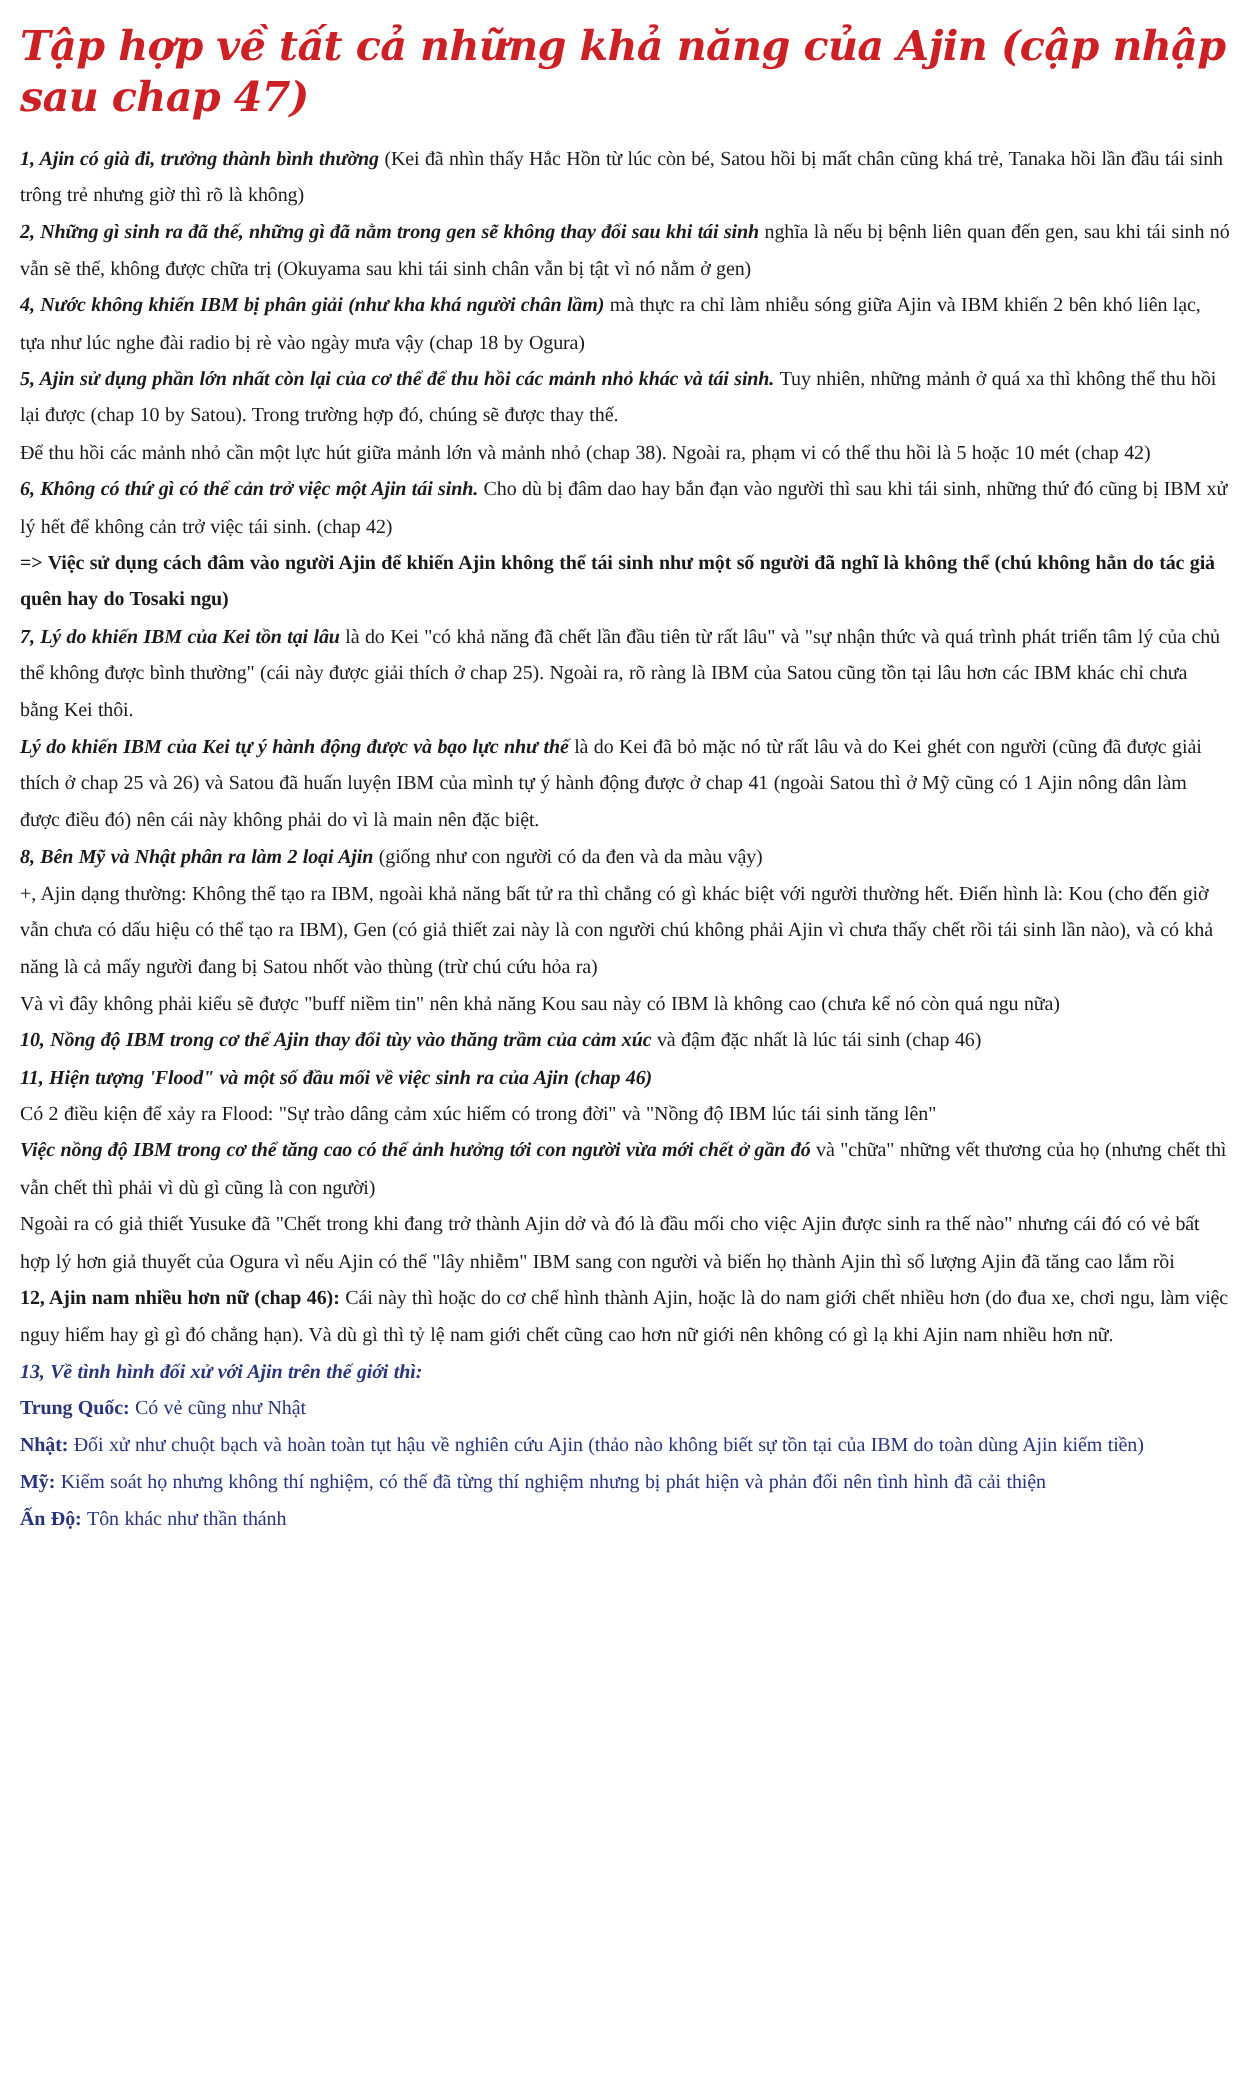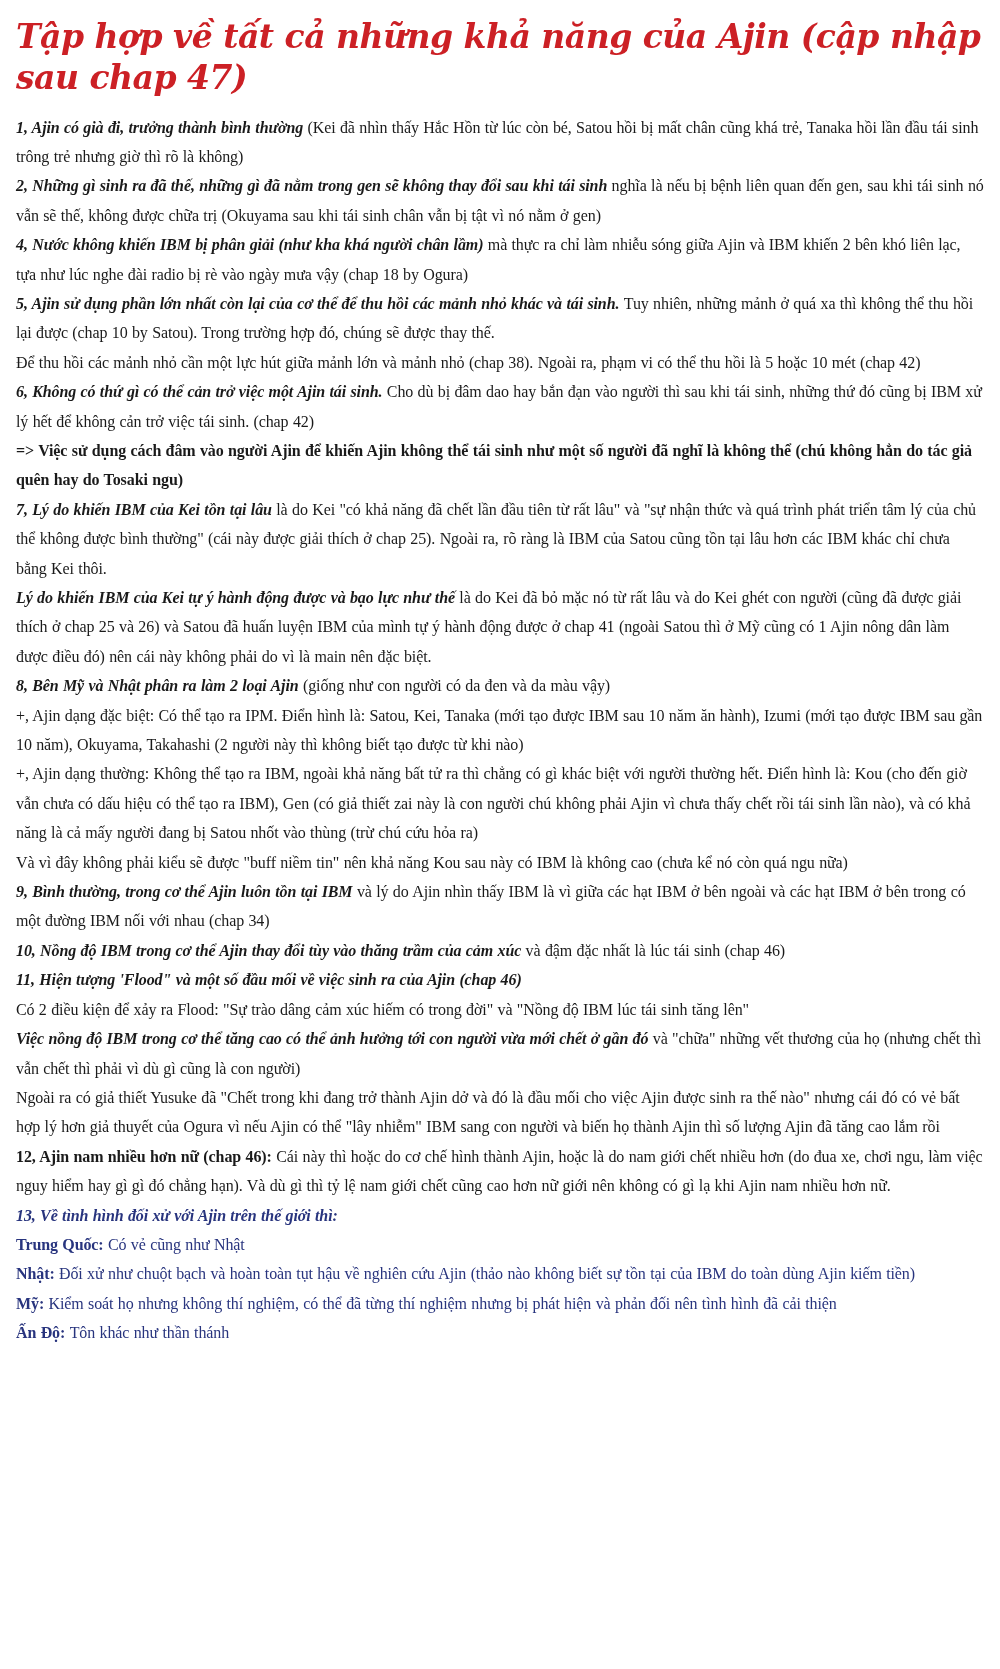--- a/index.html
+++ b/index.html
@@ -62,27 +62,25 @@
   <p class="para"><b class="lead bi">6, Không có thứ gì có thể cản trở việc một Ajin tái sinh. </b><span class="rest">Cho dù bị đâm dao hay bắn đạn vào người thì sau khi tái sinh, những thứ đó cũng bị IBM xử lý hết để không cản trở việc tái sinh. (chap 42)</span></p>
 
   <p class="para"><b class="lead b">=&gt; Việc sử dụng cách đâm vào người Ajin để khiến Ajin không thể tái sinh như một số người đã nghĩ là không thể (chú không hẳn do tác giả quên hay do Tosaki ngu)</b><span class="rest"></span></p>
 
   <p class="para"><b class="lead bi">7,  Lý do khiến IBM của Kei tồn tại lâu </b><span class="rest">là do Kei "có khả năng đã chết lần đầu tiên từ rất lâu" và "sự nhận thức và quá trình phát triển tâm lý của chủ thể không được bình thường" (cái này được giải thích ở chap 25). Ngoài ra, rõ ràng là IBM của Satou cũng tồn tại lâu hơn các IBM khác chỉ chưa bằng Kei thôi.</span></p>
 
   <p class="para"><b class="lead bi">Lý do khiến IBM của Kei tự ý hành động được và bạo lực như thế </b><span class="rest">là do Kei đã bỏ mặc nó từ rất lâu và do Kei ghét con người (cũng đã được giải thích ở chap 25 và 26) và Satou đã huấn luyện IBM của mình tự ý hành động được ở chap 41 (ngoài Satou thì ở Mỹ cũng có 1 Ajin nông dân làm được điều đó) nên cái này không phải do vì là main nên đặc biệt.</span></p>
 
   <p class="para"><b class="lead bi">8, Bên Mỹ và Nhật phân ra làm 2 loại Ajin </b><span class="rest">(giống như con người có da đen và da màu vậy)</span></p>
 
-  <p class="para"><span class="rest">+, Ajin dạng đặc biệt: Có thể tạo ra IPM. Điển hình là: Satou, Kei, Tanaka (mới tạo được IBM sau 10 năm ăn hành), Izumi (mới tạo được IBM sau gần 10 năm), Okuyama, Takahashi (2 người này thì không biết tạo được từ khi nào)</span></p>
 
   <p class="para"><span class="rest">+, Ajin dạng thường: Không thể tạo ra IBM, ngoài khả năng bất tử ra thì chẳng có gì khác biệt với người thường hết. Điển hình là: Kou (cho đến giờ vẫn chưa có dấu hiệu có thể tạo ra IBM), Gen (có giả thiết zai này là con người chú không phải Ajin vì chưa thấy chết rồi tái sinh lần nào), và có khả năng là cả mấy người đang bị Satou nhốt vào thùng (trừ chú cứu hỏa ra)</span></p>
 
   <p class="para"><span class="rest">Và vì đây không phải kiểu sẽ được "buff niềm tin" nên khả năng Kou sau này có IBM là không cao (chưa kể nó còn quá ngu nữa)</span></p>
 
-  <p class="para"><b class="lead bi">9, Bình thường, trong cơ thể Ajin luôn tồn tại IBM </b><span class="rest">và lý do Ajin nhìn thấy IBM là vì giữa các hạt IBM ở bên ngoài và các hạt IBM ở bên trong có một đường IBM nối với nhau (chap 34)</span></p>
 
   <p class="para"><b class="lead bi">10, Nồng độ IBM trong cơ thể Ajin thay đổi tùy vào thăng trầm của cảm xúc </b><span class="rest">và đậm đặc nhất là lúc tái sinh (chap 46)</span></p>
 
   <p class="para"><b class="lead bi">11, Hiện tượng 'Flood" và một số đầu mối về việc sinh ra của Ajin (chap 46)</b><span class="rest"></span></p>
 
   <p class="para"><span class="rest">Có 2 điều kiện để xảy ra Flood: "Sự trào dâng cảm xúc hiếm có trong đời" và "Nồng độ IBM lúc tái sinh tăng lên"</span></p>
 
   <p class="para"><b class="lead bi">Việc nồng độ IBM trong cơ thể tăng cao có thể ảnh hưởng tới con người vừa mới chết ở gần đó </b><span class="rest">và "chữa" những vết thương của họ (nhưng chết thì vẫn chết thì phải vì dù gì cũng là con người)</span></p>
 
   <p class="para"><span class="rest">Ngoài ra có giả thiết Yusuke đã "Chết trong khi đang trở thành Ajin dở và đó là đầu mối cho việc Ajin được sinh ra thế nào" nhưng cái đó có vẻ bất hợp lý hơn giả thuyết của Ogura vì nếu Ajin có thể "lây nhiễm" IBM sang con người và biến họ thành Ajin thì số lượng Ajin đã tăng cao lắm rồi</span></p>

